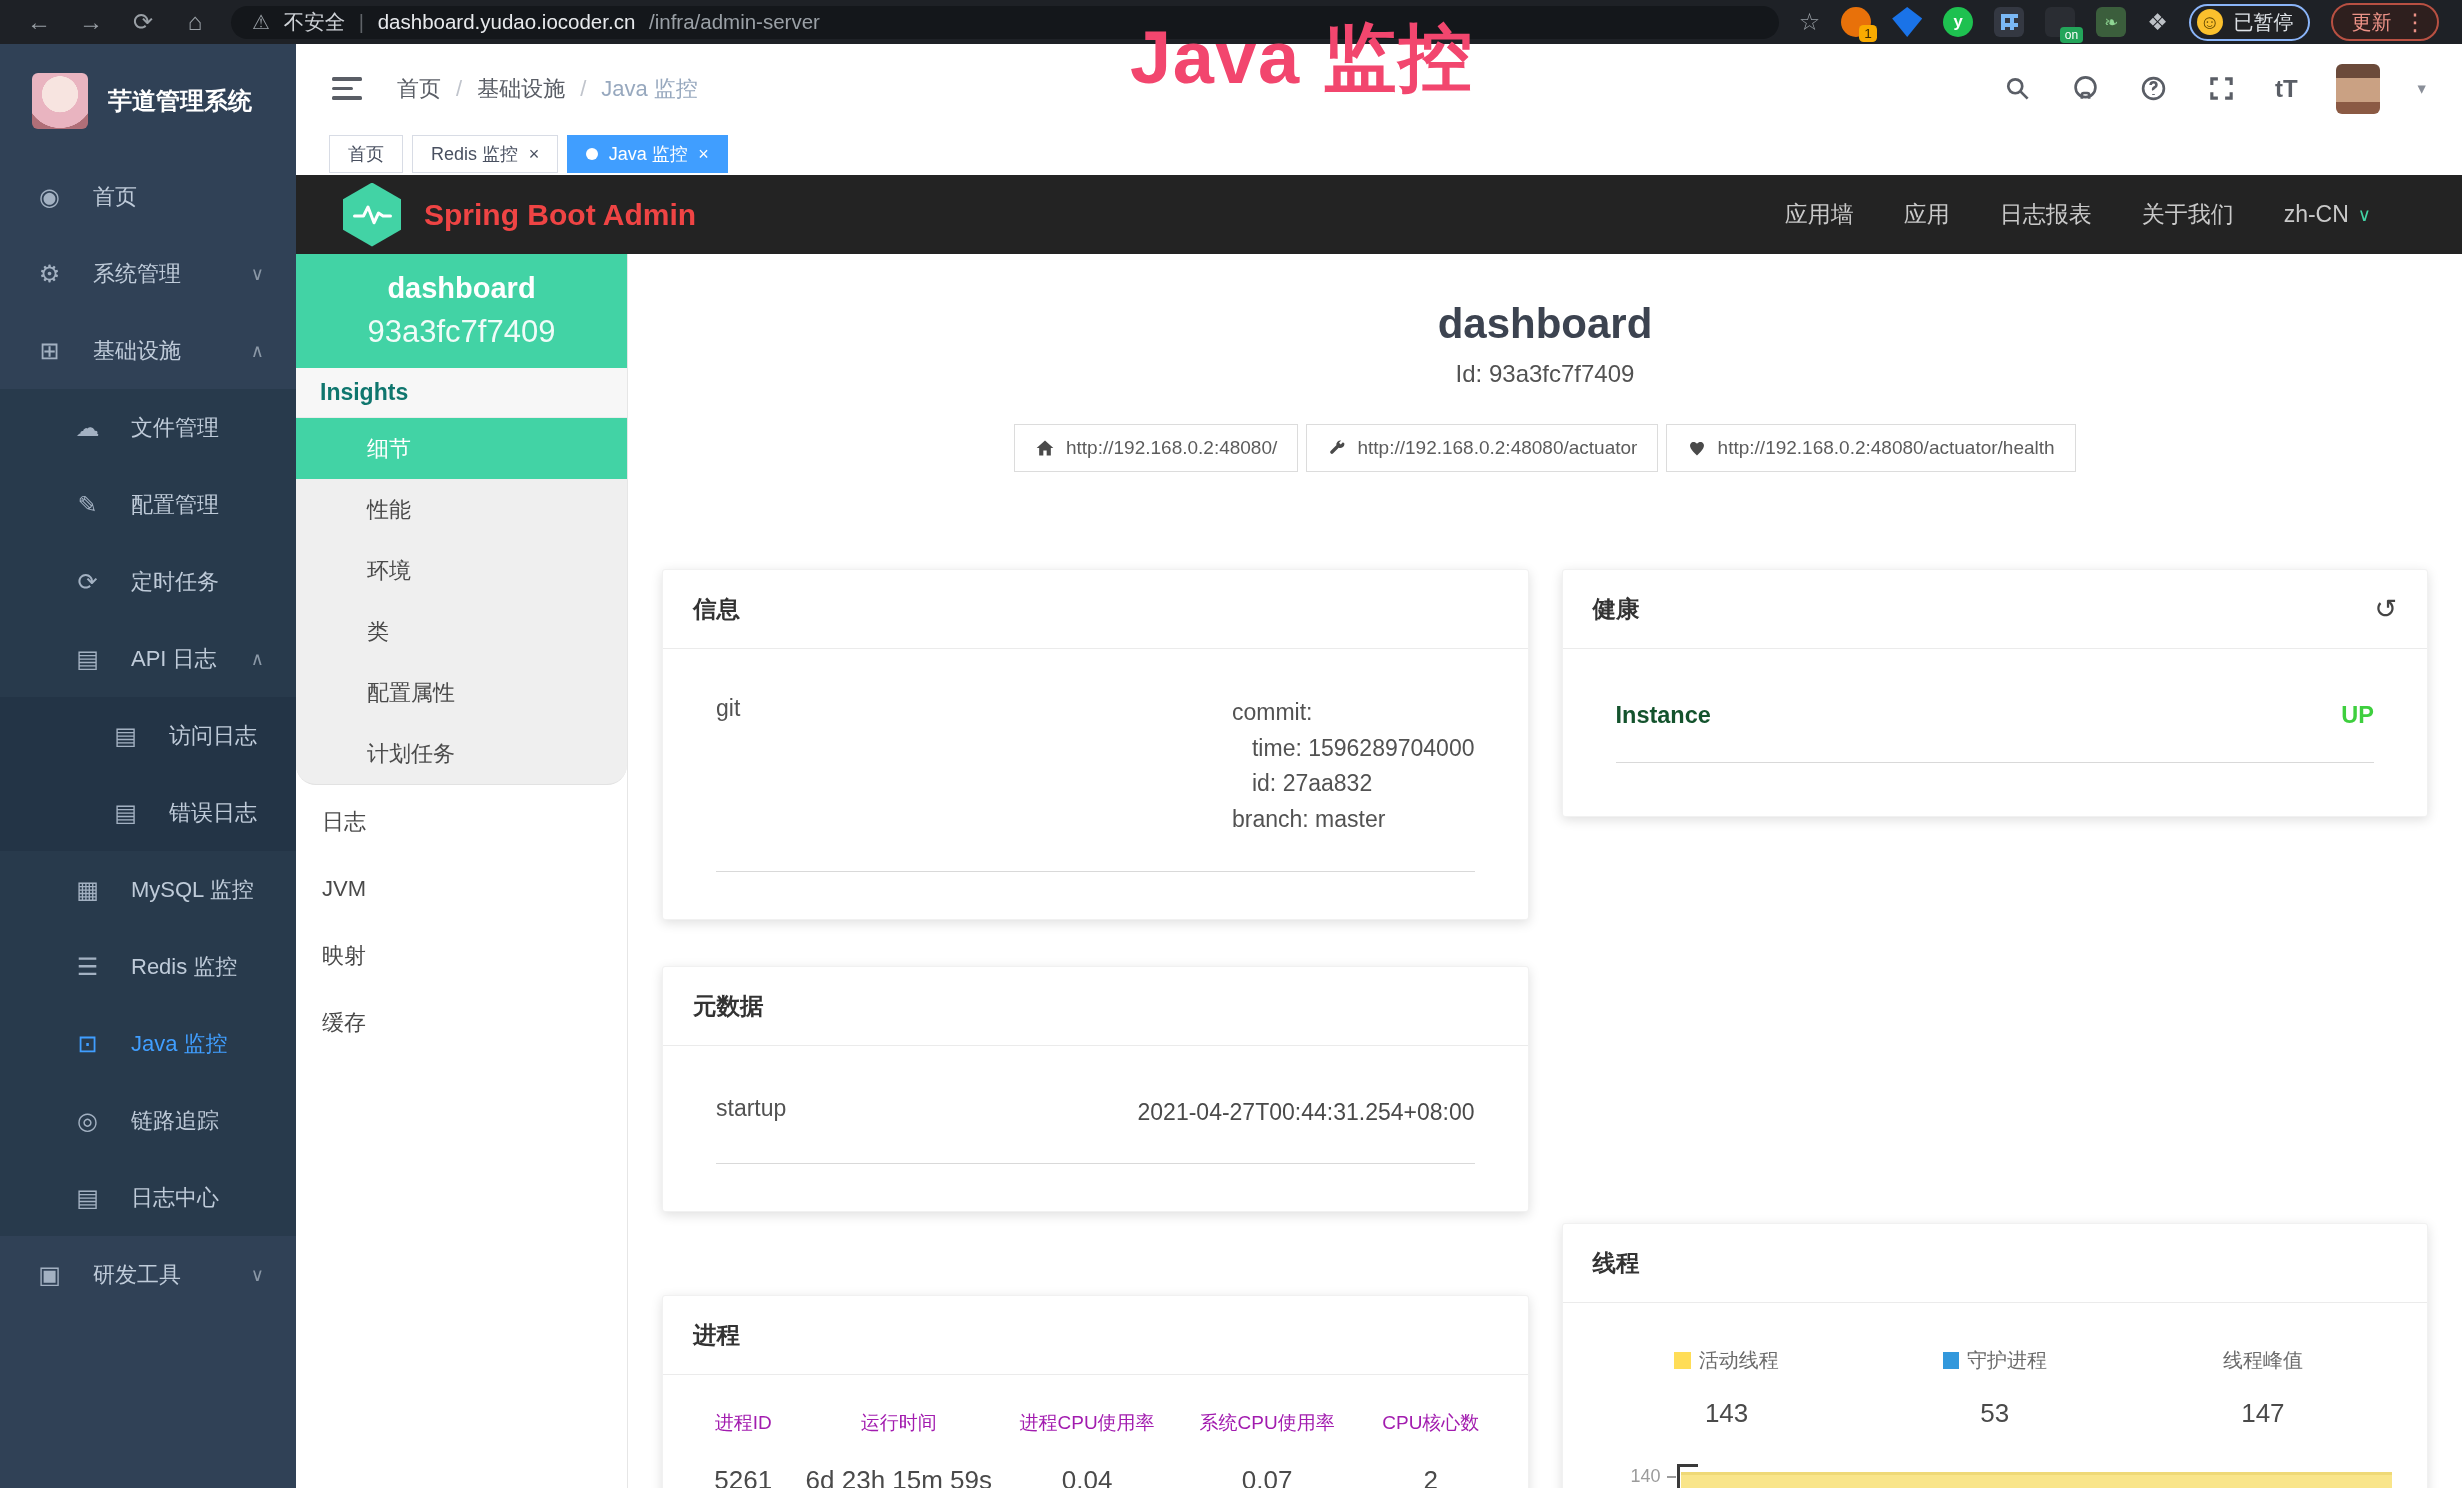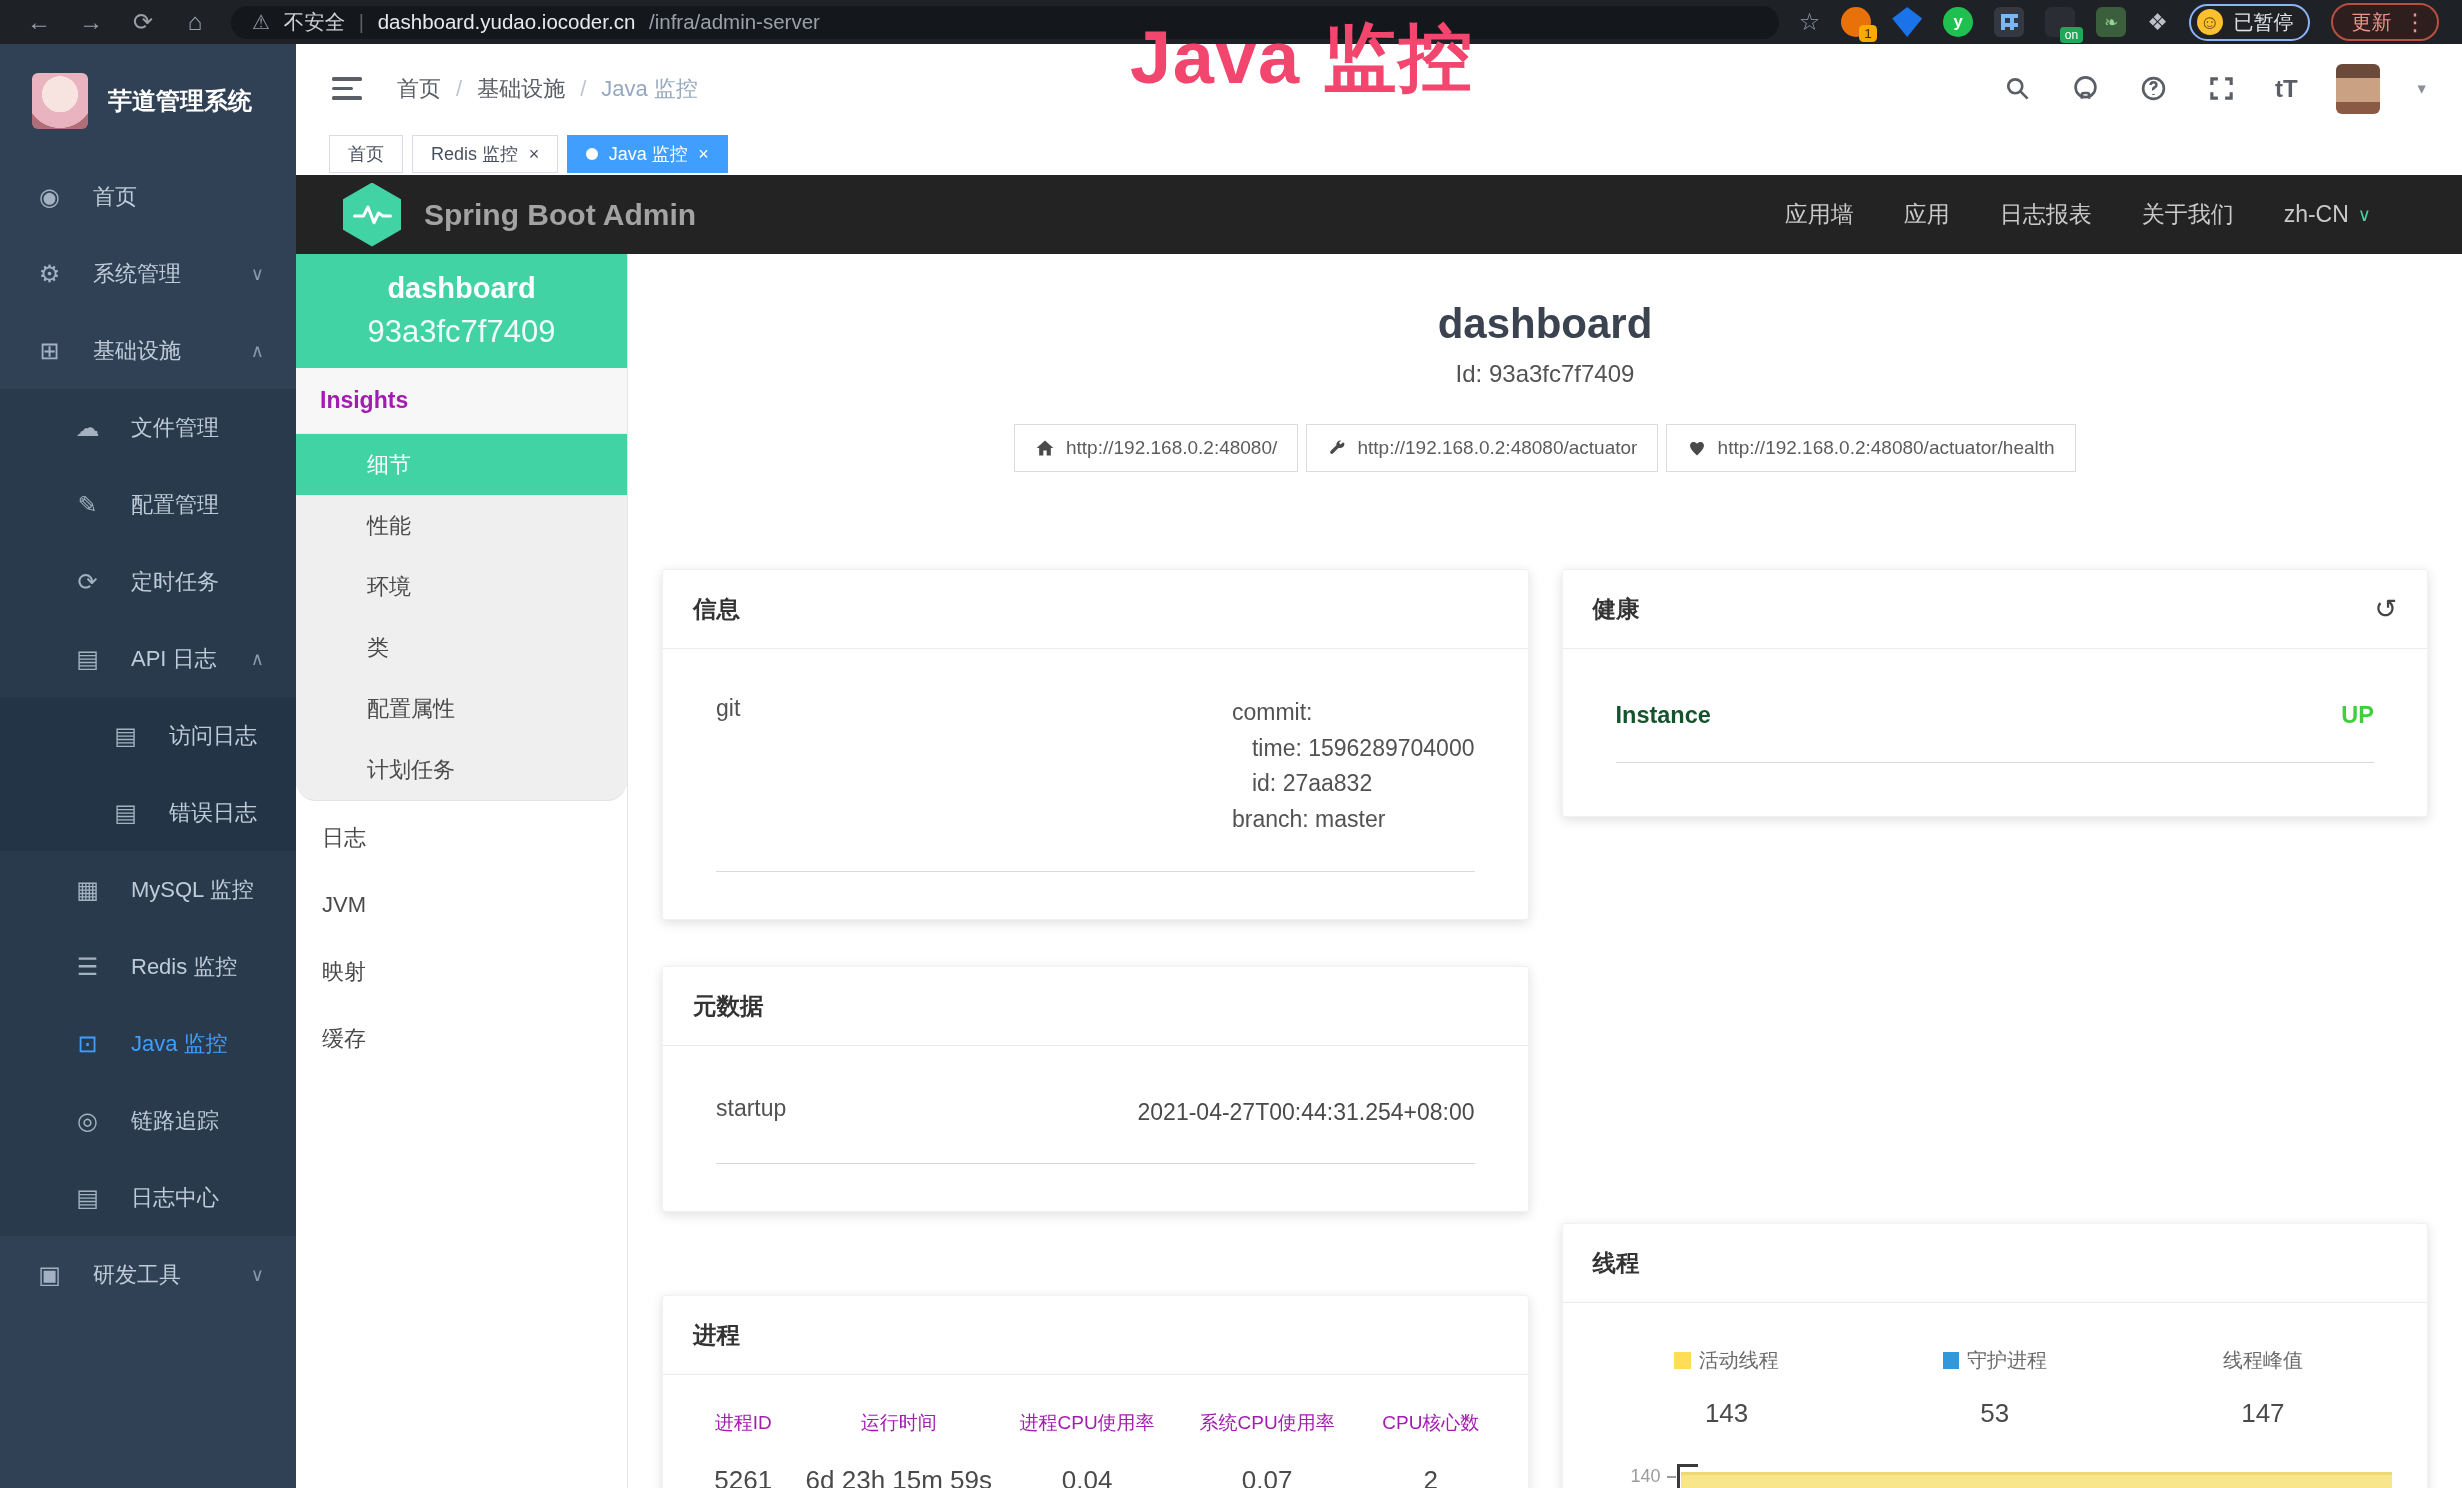--- a/index.html
+++ b/index.html
@@ -90,36 +90,36 @@
   .tab .close { font-size:18px; color:inherit; }
   .tab.active { background:#409eff; border-color:#409eff; color:#fff; }
 
   
   .sba-bar { height:79px; flex:0 0 auto; background:#232323; display:flex; align-items:center;
              padding:0 91px 0 47px; }
   .sba-brand { display:flex; align-items:center; gap:23px; }
   .hexagon { width:58px; height:64px; background:#42d3a5;
              clip-path:polygon(50% 0,100% 26%,100% 74%,50% 100%,0 74%,0 26%);
              display:flex; align-items:center; justify-content:center; }
-  .sba-title { font-size:30px; font-weight:bold; color:#a3a3a3; }
+  .sba-title { font-size:30px; font-weight:bold; color:#ef4444; }
   .sba-nav { margin-left:auto; display:flex; align-items:center; gap:50px; font-size:23px; color:#c9c9c9; }
   .sba-link { cursor:pointer; white-space:nowrap; }
   .sba-lang { display:flex; align-items:center; gap:9px; cursor:pointer; }
   .sba-caret { color:#42d3a5; font-size:18px; }
 
   
   .content-row { flex:1; display:flex; min-height:0; }
   .subnav { width:332px; flex:0 0 auto; background:#fff; border-right:0.8px solid #e6e6e6;
             display:flex; flex-direction:column; }
   .subnav-head { height:114px; background:#42d3a5; color:#fff; display:flex; flex-direction:column;
                  align-items:center; justify-content:center; gap:9px; }
   .subnav-name { font-size:29px; font-weight:bold; }
   .subnav-id { font-size:31px; color:rgba(255,255,255,.92); }
-  .subnav-section { height:66px; display:flex; align-items:center; padding:0 24px; font-size:23px;
-                    font-weight:bold; color:#a21caf; background:#f7f7f7; border-bottom:0.8px solid #ececec; }
+  .subnav-section { height:50px; display:flex; align-items:center; padding:0 24px; font-size:23px;
+                    font-weight:bold; color:#0f766e; background:#f7f7f7; border-bottom:0.8px solid #ececec; }
   .subnav-group { background:#efefef; border-bottom:0.8px solid #e2e2e2;border-radius:20px; }
   .sn-item { height:61px; display:flex; align-items:center; padding-left:71px; font-size:22px;
              color:#4a4a4a; cursor:pointer; }
   .sn-item.active { background:#42d3a5; color:#fff; }
   .sn-top { padding-left:26px; background:#fff; margin-top:6px; }
 
   .main { flex:1; min-width:0; padding:46px 34px 0; overflow:hidden; }
   .main-title { text-align:center; font-size:42px; font-weight:bold; color:#3c4350; }
   .main-id { text-align:center; font-size:24px; color:#525252; margin-top:12px; }
   .chips { display:flex; justify-content:center; gap:7.6px; margin-top:36px; }

